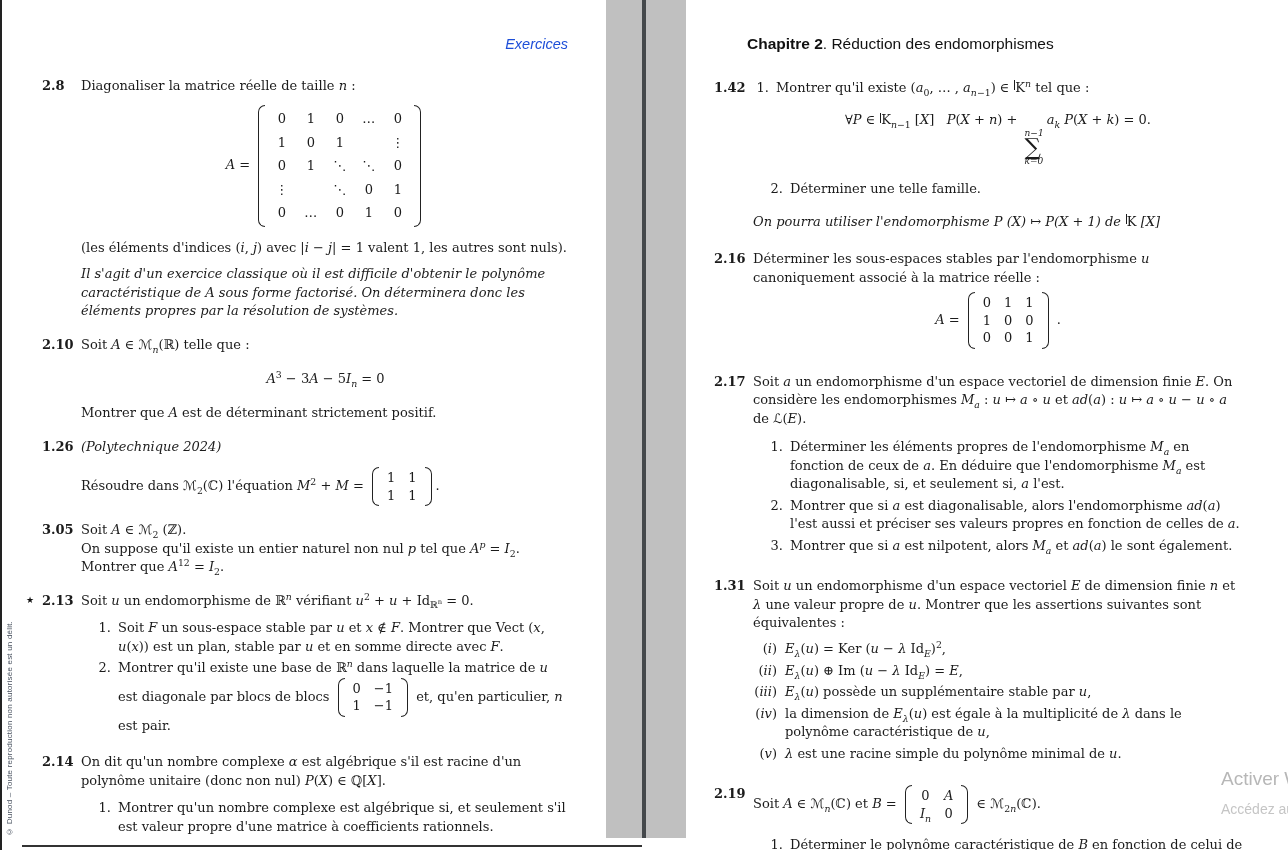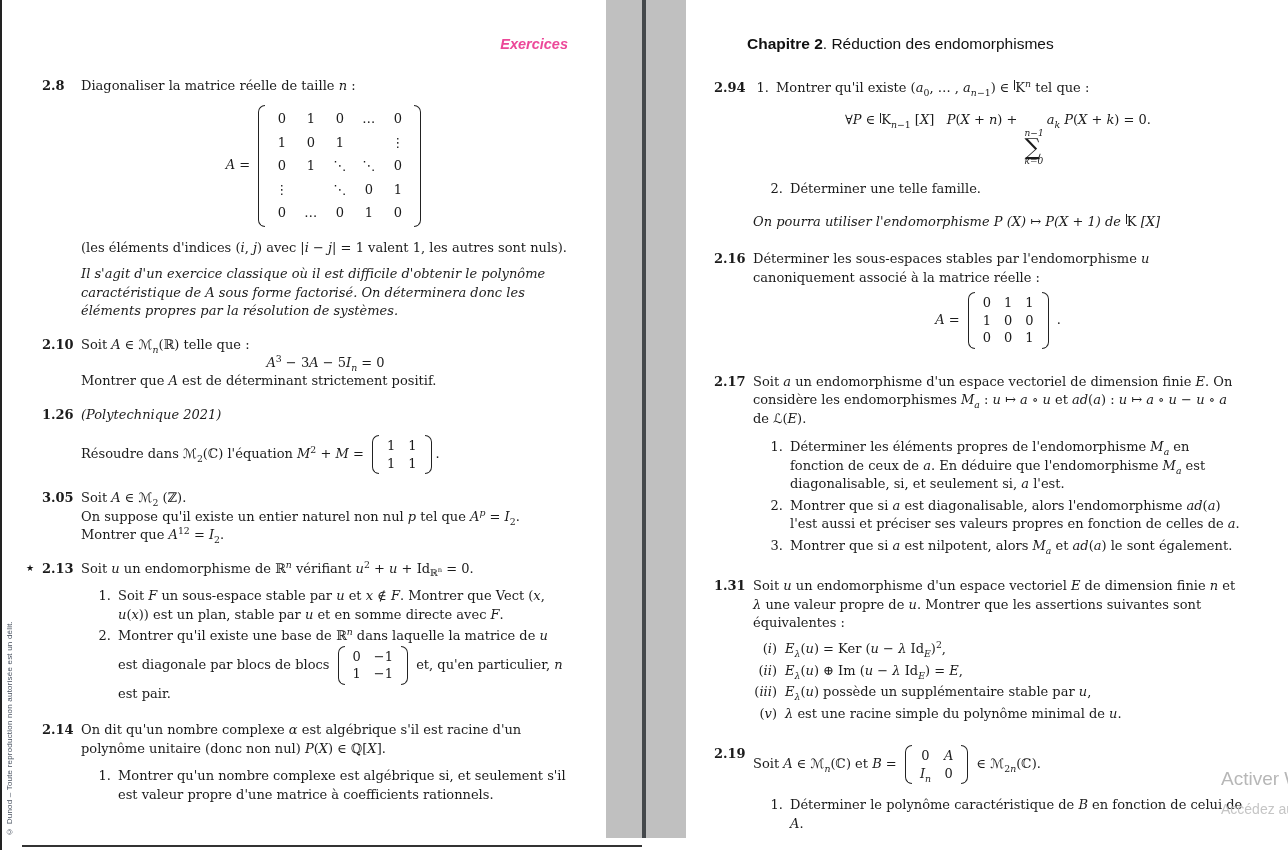--- a/index.html
+++ b/index.html
@@ -3,21 +3,21 @@
 <meta charset="utf-8">
 <style>
   html,body{margin:0;padding:0}
   body{width:1288px;height:850px;overflow:hidden;background:#ffffff;position:relative;
        font-family:"DejaVu Serif","DejaVu Sans",serif;color:#1b1b1b;font-size:13px;line-height:1.42}
   .page{position:absolute;top:0;background:#fff;overflow:hidden;box-sizing:border-box}
   .page-left{left:0;width:605px;height:850px}
   .page-right{left:712px;width:603px;height:850px}
 
   .pg-header{margin:34px 37px 0 0;text-align:right;font-family:"Liberation Sans",sans-serif;
-             font-style:italic;font-weight:700;font-size:14.5px;color:#ec4899}
+             font-style:italic;font-weight:400;font-size:14.5px;color:#1d4ed8}
   .ch-header{margin:33px 0 0 35px;font-family:"Liberation Sans",sans-serif;font-size:15.5px;color:#111}
   .ch-header b{font-weight:700}
 
   .ex-list-l{margin:0 35px 0 42px}
   .ex-list-r{margin:0 72px 0 2px}
   .ex{position:relative;display:grid;grid-template-columns:30px 1fr;column-gap:9px;margin-top:15px}
   .ex-list-l .ex:first-child{margin-top:22px}
   .ex-list-r .ex:first-child{margin-top:24px}
   .ex-list-r .ex{margin-top:19px}
   .num{font-weight:700;text-align:left;white-space:nowrap}
@@ -97,26 +97,26 @@
                 <span>…</span>
                 <span>0</span>
                 <span>1</span>
                 <span>0</span>
               </span>
               <span class="rp"></span>
             </span></div>(les éléments d'indices (<i>i</i>, <i>j</i>) avec |<i>i</i> − <i>j</i>| = 1 valent 1, les autres sont nuls).<div class="note">Il s'agit d'un exercice classique où il est difficile d'obtenir le polynôme caractéristique de <i>A</i> sous forme factorisé. On déterminera donc les éléments propres par la résolution de systèmes.</div></div>
     </div>
     <div class="ex">
       <div class="num">2.10</div>
-      <div class="body">Soit <i>A</i> ∈ <span class="scr">ℳ</span><sub><i>n</i></sub>(ℝ) telle que :<div class="ctr" style="margin:0 0"><i>A</i><sup>3</sup> − 3<i>A</i> − 5<i>I<sub>n</sub></i> = 0</div>Montrer que <i>A</i> est de déterminant strictement positif.</div>
+      <div class="body">Soit <i>A</i> ∈ <span class="scr">ℳ</span><sub><i>n</i></sub>(ℝ) telle que :<div class="ctr" style="margin:16px 0"><i>A</i><sup>3</sup> − 3<i>A</i> − 5<i>I<sub>n</sub></i> = 0</div>Montrer que <i>A</i> est de déterminant strictement positif.</div>
     </div>
     <div class="ex">
       <div class="num">1.26</div>
       <div class="body">
-          <div class="note" style="margin:0">(Polytechnique 2021)</div>
+          <div class="note" style="margin:0">(Polytechnique 2024)</div>
           <div style="margin-top:11px">Résoudre dans <span class="scr">ℳ</span><sub>2</sub>(ℂ) l'équation <i>M</i><sup>2</sup> + <i>M</i> = <span class="mat">
               <span class="lp"></span>
               <span class="mb c2">
                 <span>1</span>
                 <span>1</span>
                 <span>1</span>
                 <span>1</span>
               </span>
               <span class="rp"></span>
             </span>.</div>
@@ -159,21 +159,21 @@
 
 <div class="gutter"></div>
 <div class="fold"></div>
 
 <div class="page page-right">
   <div class="ch-header">
     <b>Chapitre 2</b><span>. Réduction des endomorphismes</span>
   </div>
   <div class="ex-list-r">
     <div class="ex">
-      <div class="num">2.94</div>
+      <div class="num">1.42</div>
       <div class="body">
           <div class="li" style="margin:0">
             <span class="lno">1.</span>
             <span>Montrer qu'il existe (<i>a</i><sub>0</sub>, … , <i>a</i><sub><i>n</i>−1</sub>) ∈ <span class="bbK">K</span><sup><i>n</i></sup> tel que :</span>
           </div>
           <div class="ctr" style="margin:14px 0">∀<i>P</i> ∈ <span class="bbK">K</span><sub><i>n</i>−1</sub> [<i>X</i>]&nbsp;&nbsp;&nbsp;<i>P</i>(<i>X</i> + <i>n</i>) + <span class="sum">
               <span class="lim"><i>n</i>−1</span>
               <span class="sig">∑</span>
               <span class="lim"><i>k</i>=0</span>
             </span><i>a<sub>k</sub></i> <i>P</i>(<i>X</i> + <i>k</i>) = 0.</div>
@@ -220,20 +220,23 @@
       <div class="body">Soit <i>u</i> un endomorphisme d'un espace vectoriel <i>E</i> de dimension finie <i>n</i> et <i>λ</i> une valeur propre de <i>u</i>. Montrer que les assertions suivantes sont équivalentes :<div class="li rom" style="margin-top:8px">
             <span class="lno">(<i>i</i>)</span>
             <span><i>E<sub>λ</sub></i>(<i>u</i>) = Ker (<i>u</i> − <i>λ</i> Id<sub><i>E</i></sub>)<sup>2</sup>,</span>
           </div><div class="li rom">
             <span class="lno">(<i>ii</i>)</span>
             <span><i>E<sub>λ</sub></i>(<i>u</i>) ⊕ Im (<i>u</i> − <i>λ</i> Id<sub><i>E</i></sub>) = <i>E</i>,</span>
           </div><div class="li rom">
             <span class="lno">(<i>iii</i>)</span>
             <span><i>E<sub>λ</sub></i>(<i>u</i>) possède un supplémentaire stable par <i>u</i>,</span>
           </div><div class="li rom">
+            <span class="lno">(<i>iv</i>)</span>
+            <span>la dimension de <i>E<sub>λ</sub></i>(<i>u</i>) est égale à la multiplicité de <i>λ</i> dans le polynôme caractéristique de <i>u</i>,</span>
+          </div><div class="li rom">
             <span class="lno">(<i>v</i>)</span>
             <span><i>λ</i> est une racine simple du polynôme minimal de <i>u</i>.</span>
           </div></div>
     </div>
     <div class="ex">
       <div class="num">2.19</div>
       <div class="body">Soit <i>A</i> ∈ <span class="scr">ℳ</span><sub><i>n</i></sub>(ℂ) et <i>B</i> = <span class="mat">
             <span class="lp"></span>
             <span class="mb c2">
               <span>0</span>

